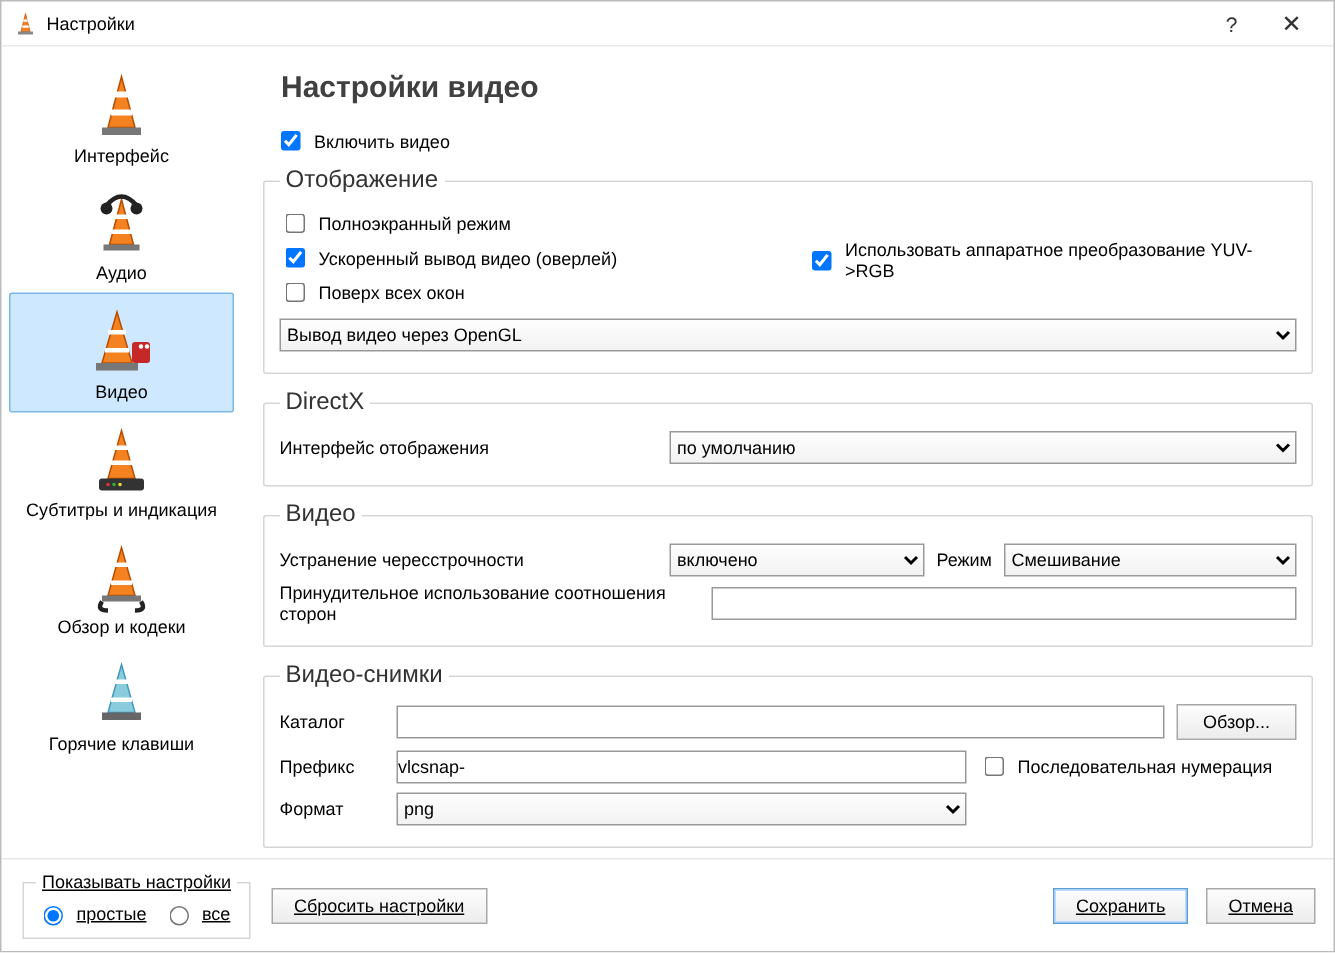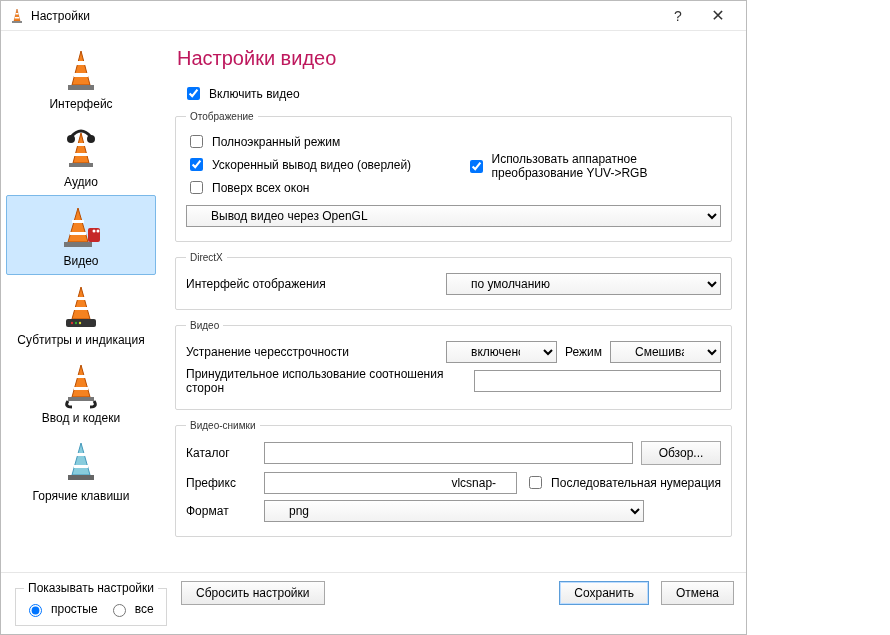--- a/index.html
+++ b/index.html
@@ -1,43 +1,43 @@
 <!DOCTYPE html>
 <html><head>
 <meta charset="utf-8">
 <style>
 * { box-sizing: border-box; font-family: "Segoe UI", Tahoma, sans-serif; font-size: 12px; }
 body { margin: 0; background: #fff; }
-.window { width: 747px; height: 635px; border: 1px solid #bbb; display: flex; flex-direction: column; background: #fff; }
+.window { width: 890px; height: 635px; border: 1px solid #bbb; display: flex; flex-direction: column; background: #fff; }
 .titlebar { height: 30px; display: flex; align-items: center; padding: 0 8px; border-bottom: 1px solid #e8e8e8; }
 .titlebar .vlc-cone { width: 16px; height: 16px; margin-right: 6px; }
 .titlebar .title { flex: 1; font-size: 12px; }
 .titlebar .btn { width: 40px; height: 28px; display: flex; align-items: center; justify-content: center; font-size: 14px; color: #333; }
 .titlebar .btn.close { font-size: 16px; }
 .body { flex: 1; display: flex; overflow: hidden; }
 .sidebar { width: 160px; padding: 8px 0; display: flex; flex-direction: column; align-items: center; }
 .sidebar-item { width: 150px; display: flex; flex-direction: column; align-items: center; padding: 4px 0 6px; border-radius: 2px; }
 .sidebar-item.selected { background: #cde8ff; border: 1px solid #7ab8e8; }
 .sidebar-item .icon { width: 60px; height: 54px; display: flex; align-items: center; justify-content: center; }
 .sidebar-item .label { font-size: 12px; text-align: right; }
 .main { flex: 1; padding: 12px 14px 8px 14px; overflow: auto; }
-.page-title { font-size: 20px; font-weight: 400; margin: 4px 0 14px 2px; color: #be185d; }
+.page-title { font-size: 20px; font-weight: 700; margin: 4px 0 14px 12px; color: #404040; }
 .checkbox-row { display: flex; align-items: center; gap: 6px; margin: 4px 0; }
 .checkbox-row input { width: 13px; height: 13px; }
 fieldset.group { border: 1px solid #d6d6d6; border-radius: 2px; margin: 8px 0 10px; padding: 6px 10px 10px; }
-fieldset.group > legend { padding: 0 4px; font-size: 10px; color: #333; }
+fieldset.group > legend { padding: 0 4px; font-size: 16px; color: #333; }
 .row { display: flex; align-items: center; gap: 10px; margin: 4px 0; }
 .row .lbl { width: 190px; }
 .row.wide .lbl { width: 250px; }
 .row .ctl { flex: 1; }
-select, input[type=text] { width: 100%; height: 22px; border: 1px solid #999; background: linear-gradient(#fefefe,#f2f2f2); padding: 1px 20px; font-size: 12px; }
-input[type=text] { background: #fff; text-align: right; }
+select, input[type=text] { width: 100%; height: 22px; border: 1px solid #999; background: linear-gradient(#fefefe,#f2f2f2); padding: 1px 0; font-size: 12px; }
+input[type=text] { background: #fff; }
 .two-col { display: flex; gap: 24px; }
 .two-col > div { flex: 1; }
-.footer { border-top: 1px solid #e6e6e6; padding: 8px 12px; display: flex; align-items: flex-start; gap: 12px; }
+.footer { border-top: 1px solid #e6e6e6; padding: 8px 12px; display: flex; align-items: center; gap: 12px; text-decoration: underline; }
 .footgroup { border: 1px solid #d6d6d6; padding: 2px 8px 4px; display: flex; align-items: center; gap: 10px; }
 .footgroup legend { padding: 0 4px; font-size: 12px; }
 .spacer { flex: 1; }
 button.win { height: 24px; padding: 0 14px; border: 1px solid #a8a8a8; background: linear-gradient(#fdfdfd,#ececec); font-size: 12px; }
 button.win.primary { border-color: #5b9dd9; box-shadow: 0 0 0 1px #bcdcff inset; }
 .deint-row { display: flex; align-items: center; gap: 8px; }
 .deint-row select { flex: 1; }
 .mode-lbl { white-space: nowrap; }
 .snapshot-row { display: flex; align-items: center; gap: 8px; }
 .snapshot-row .lbl2 { width: 70px; }
@@ -120,21 +120,21 @@
       <div class="sidebar-item">
         <span class="icon">
             <svg width="50" height="50" viewBox="0 0 50 50">
               <polygon points="25,6 34,38 16,38" fill="#f58220" stroke="#b84d00"></polygon>
               <rect x="20" y="16" width="10" height="3" fill="#fff"></rect>
               <rect x="18" y="28" width="14" height="3" fill="#fff"></rect>
               <rect x="12" y="38" width="26" height="4" fill="#777"></rect>
               <path d="M12 42 Q8 48 16 48 M38 42 Q42 48 34 48" fill="none" stroke="#222" stroke-width="3"></path>
             </svg>
           </span>
-        <span class="label">Ввод и кодеки</span>
+        <span class="label">Обзор и кодеки</span>
       </div>
       <div class="sidebar-item">
         <span class="icon">
             <svg width="50" height="50" viewBox="0 0 50 50">
               <polygon points="25,6 34,38 16,38" fill="#88ccdd" stroke="#4499bb"></polygon>
               <rect x="20" y="16" width="10" height="3" fill="#fff"></rect>
               <rect x="18" y="28" width="14" height="3" fill="#fff"></rect>
               <rect x="12" y="38" width="26" height="5" fill="#666"></rect>
             </svg>
           </span>

